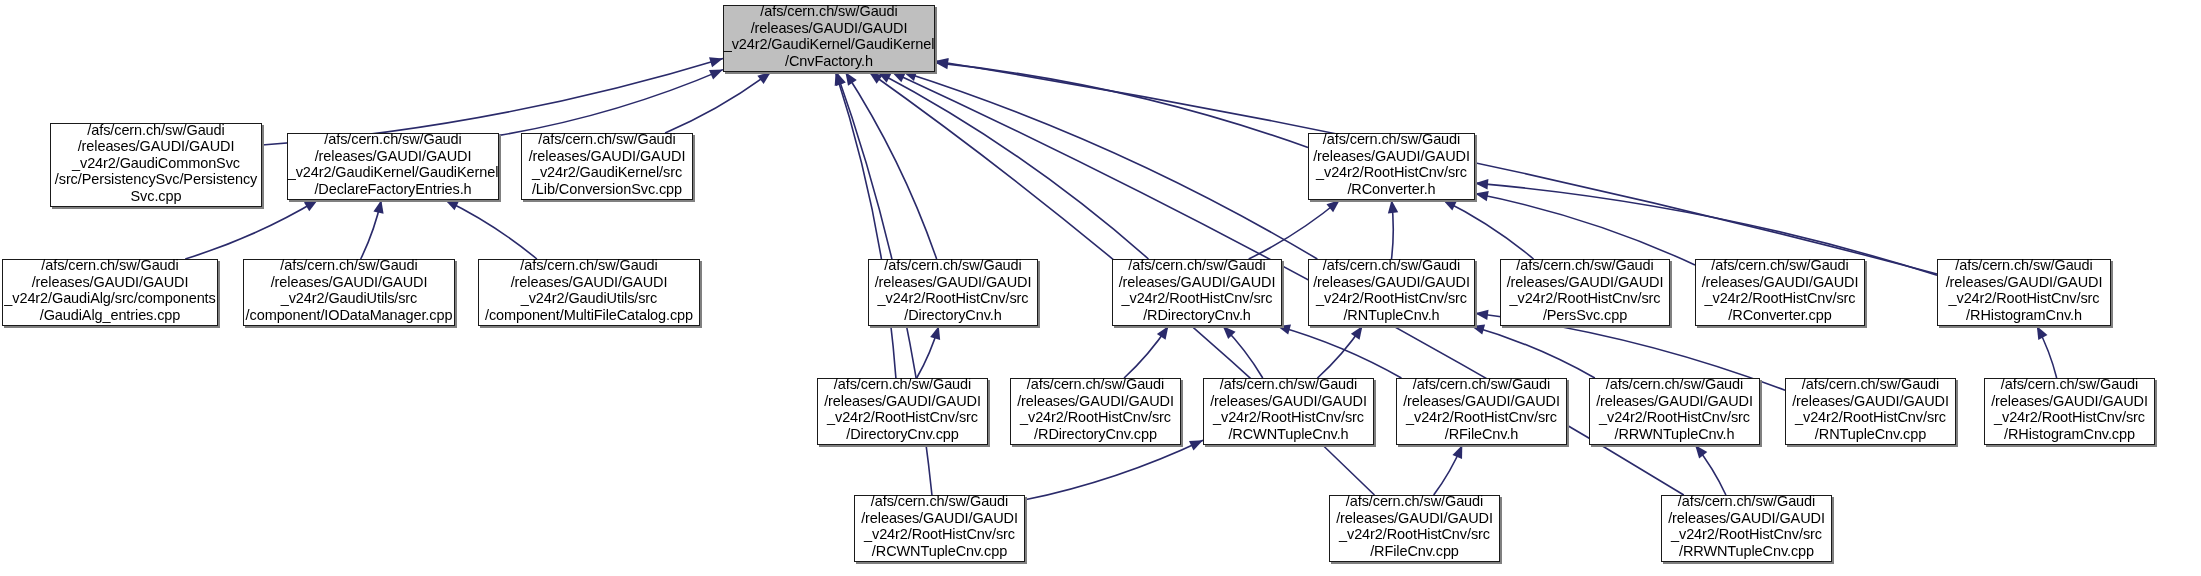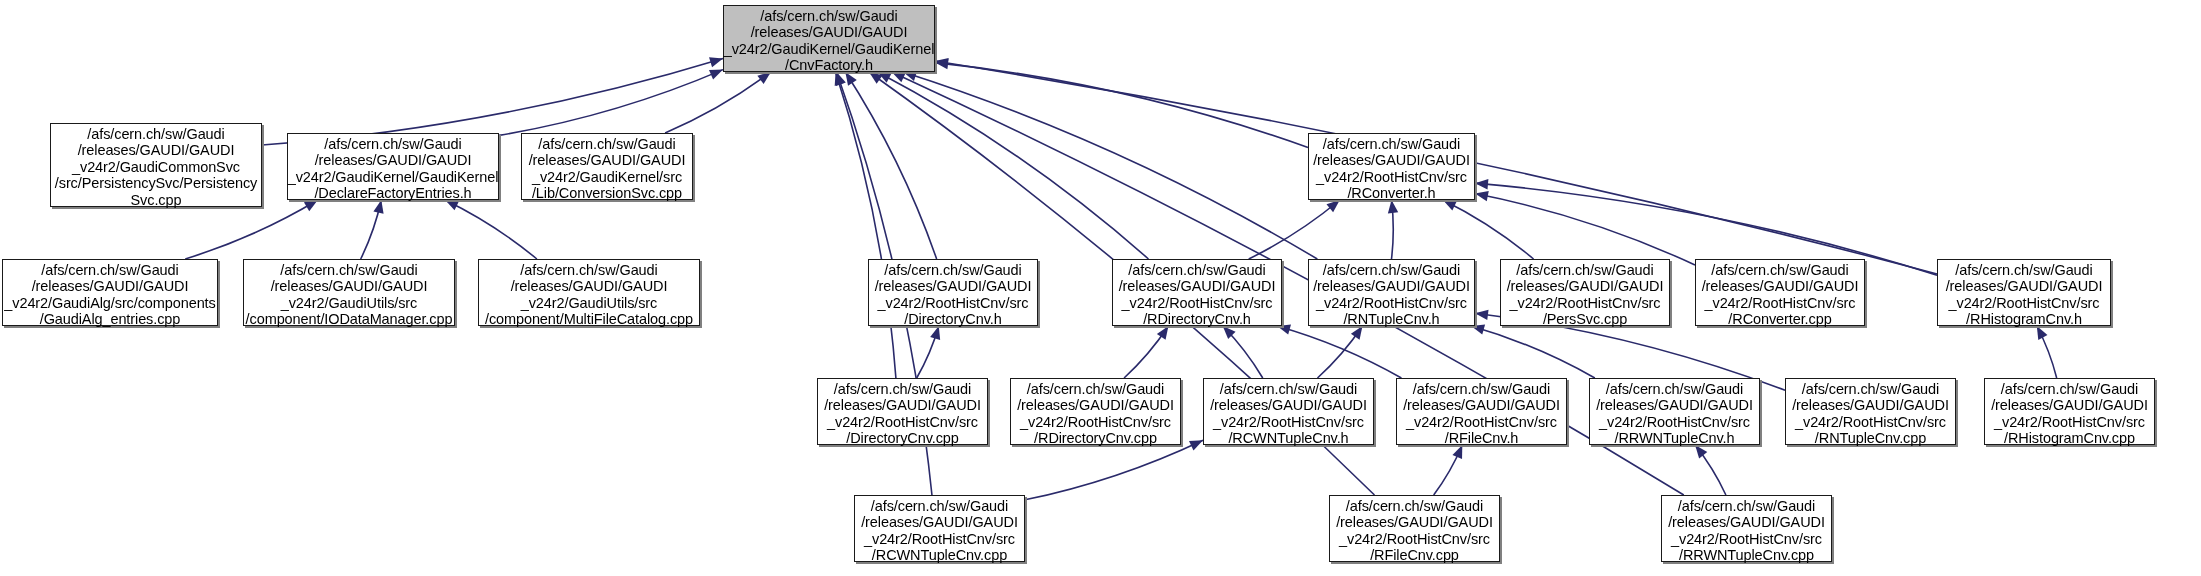--- a/index.html
+++ b/index.html
@@ -31,21 +31,21 @@
     width: 2201px;
     height: 576px;
   }
   .node {
     position: absolute;
     box-sizing: border-box;
     border: 1px solid #1a1a1a;
     background: #ffffff;
     box-shadow: 2px 2px 0 0 #808080;
     display: flex;
-    align-items: flex-start;
+    align-items: flex-end;
     justify-content: center;
     text-align: center;
     padding: 2px 4px;
     cursor: default;
   }
   .node.root {
     background: #bfbfbf;
   }
   .node-label {
     display: block;

